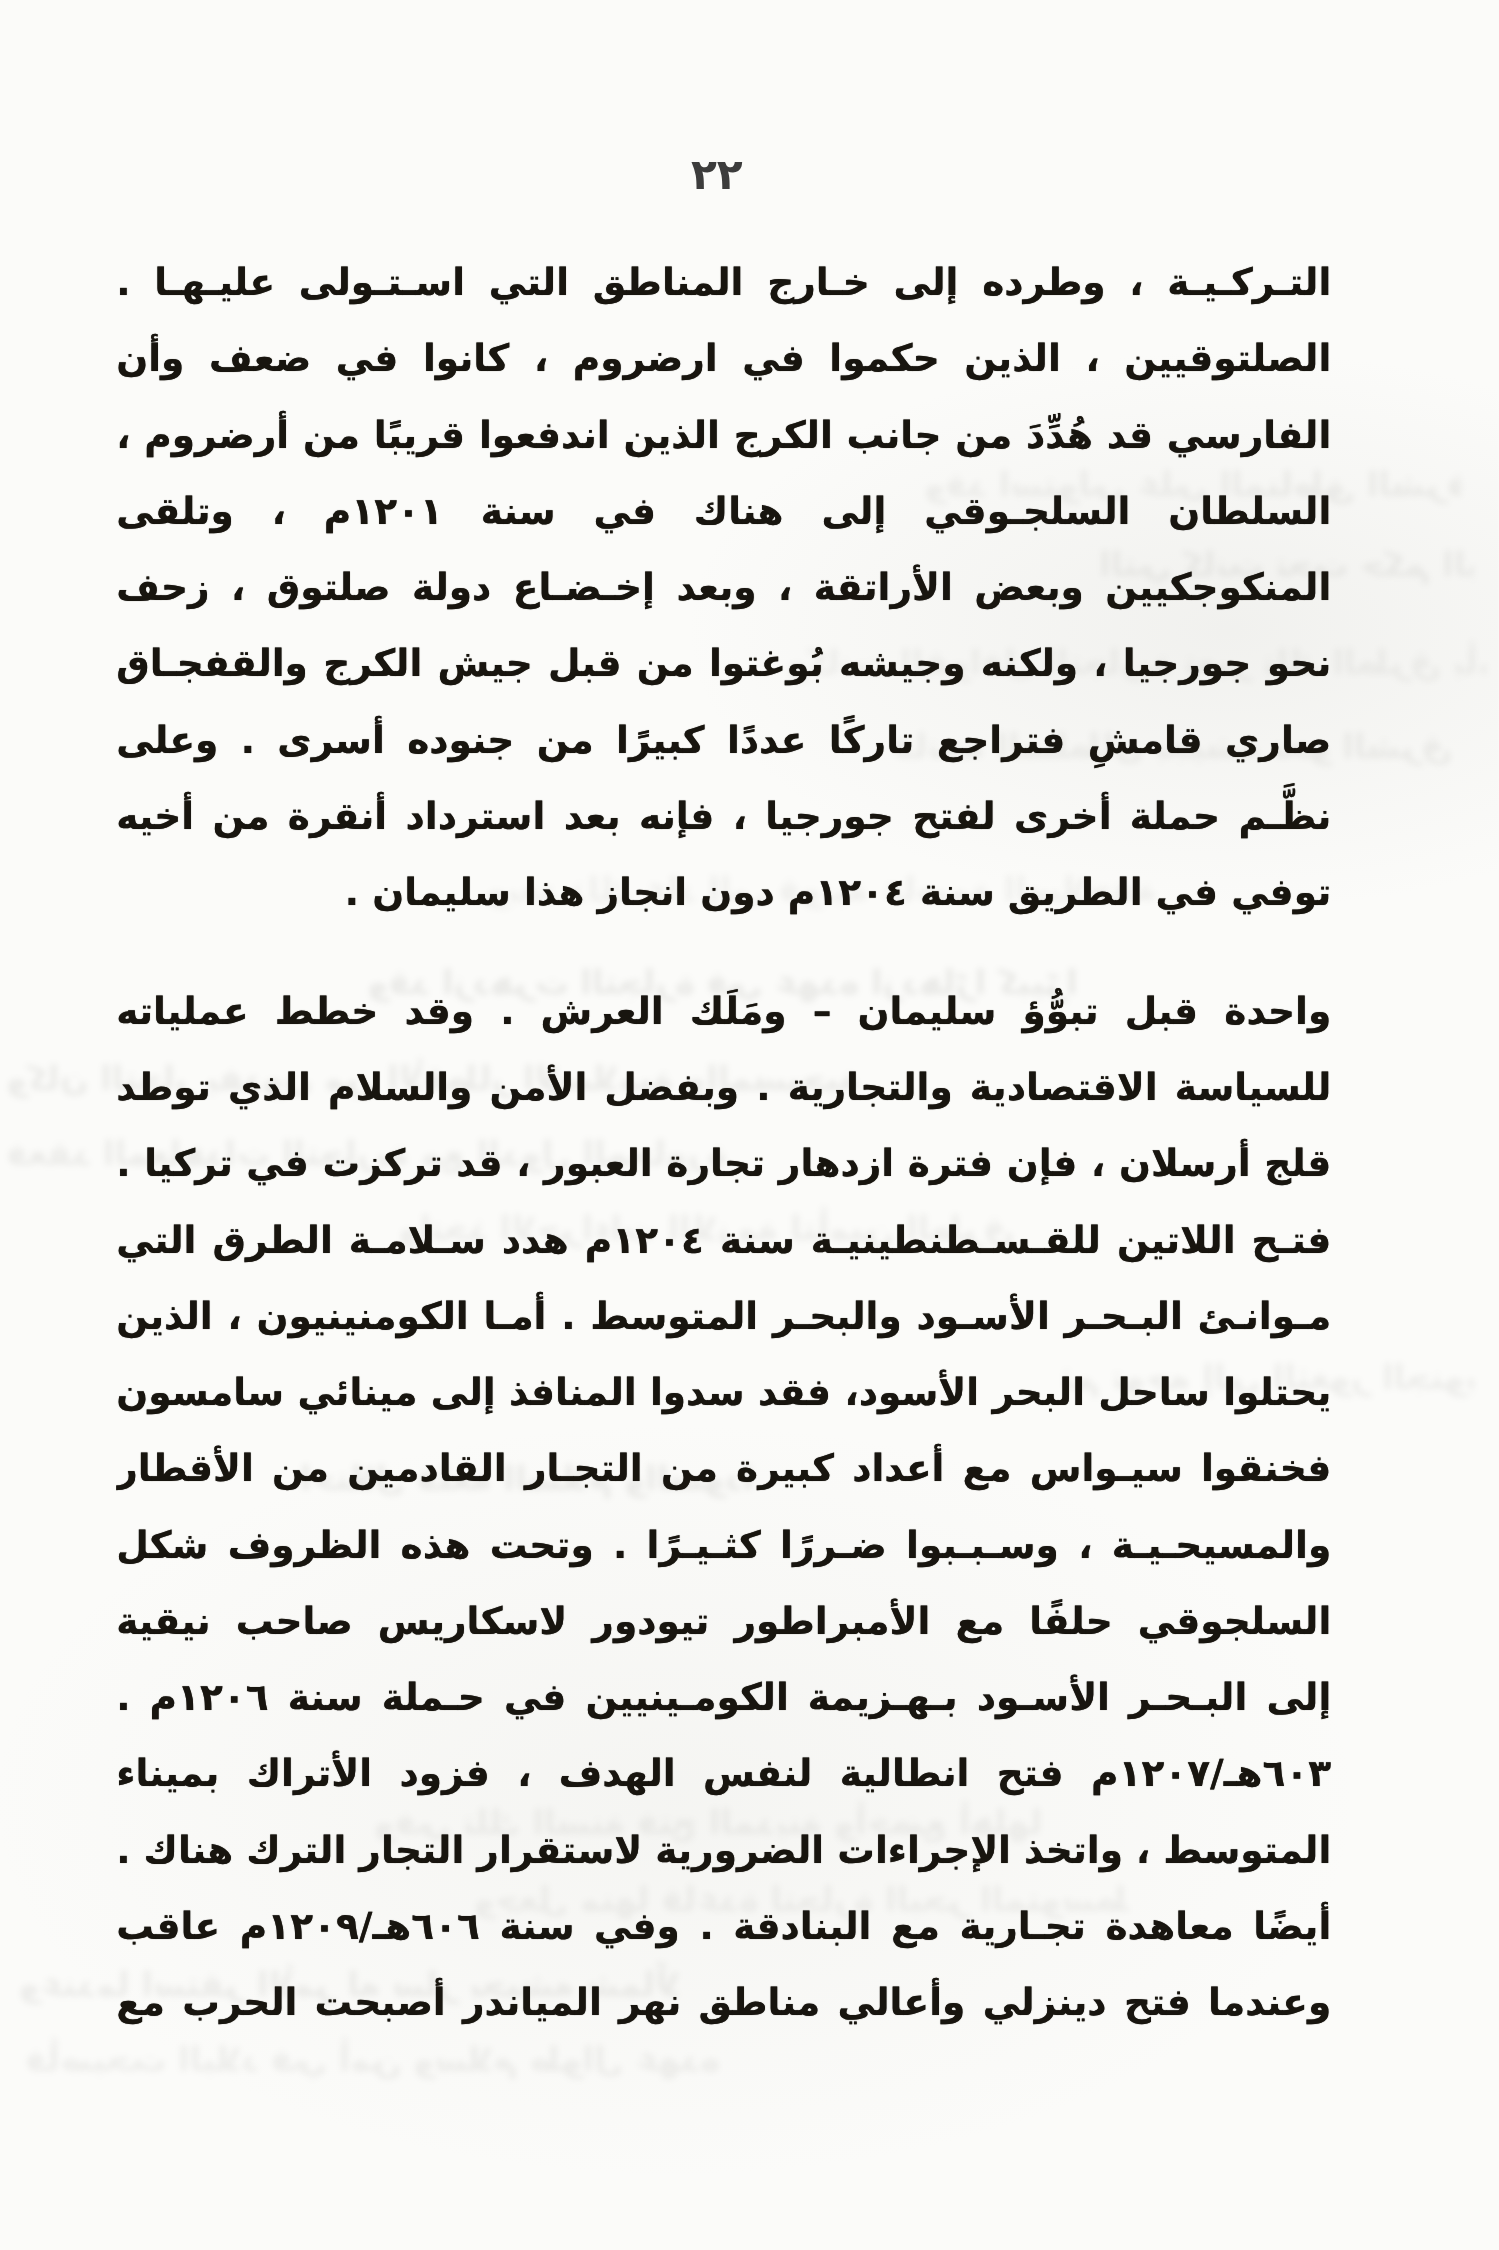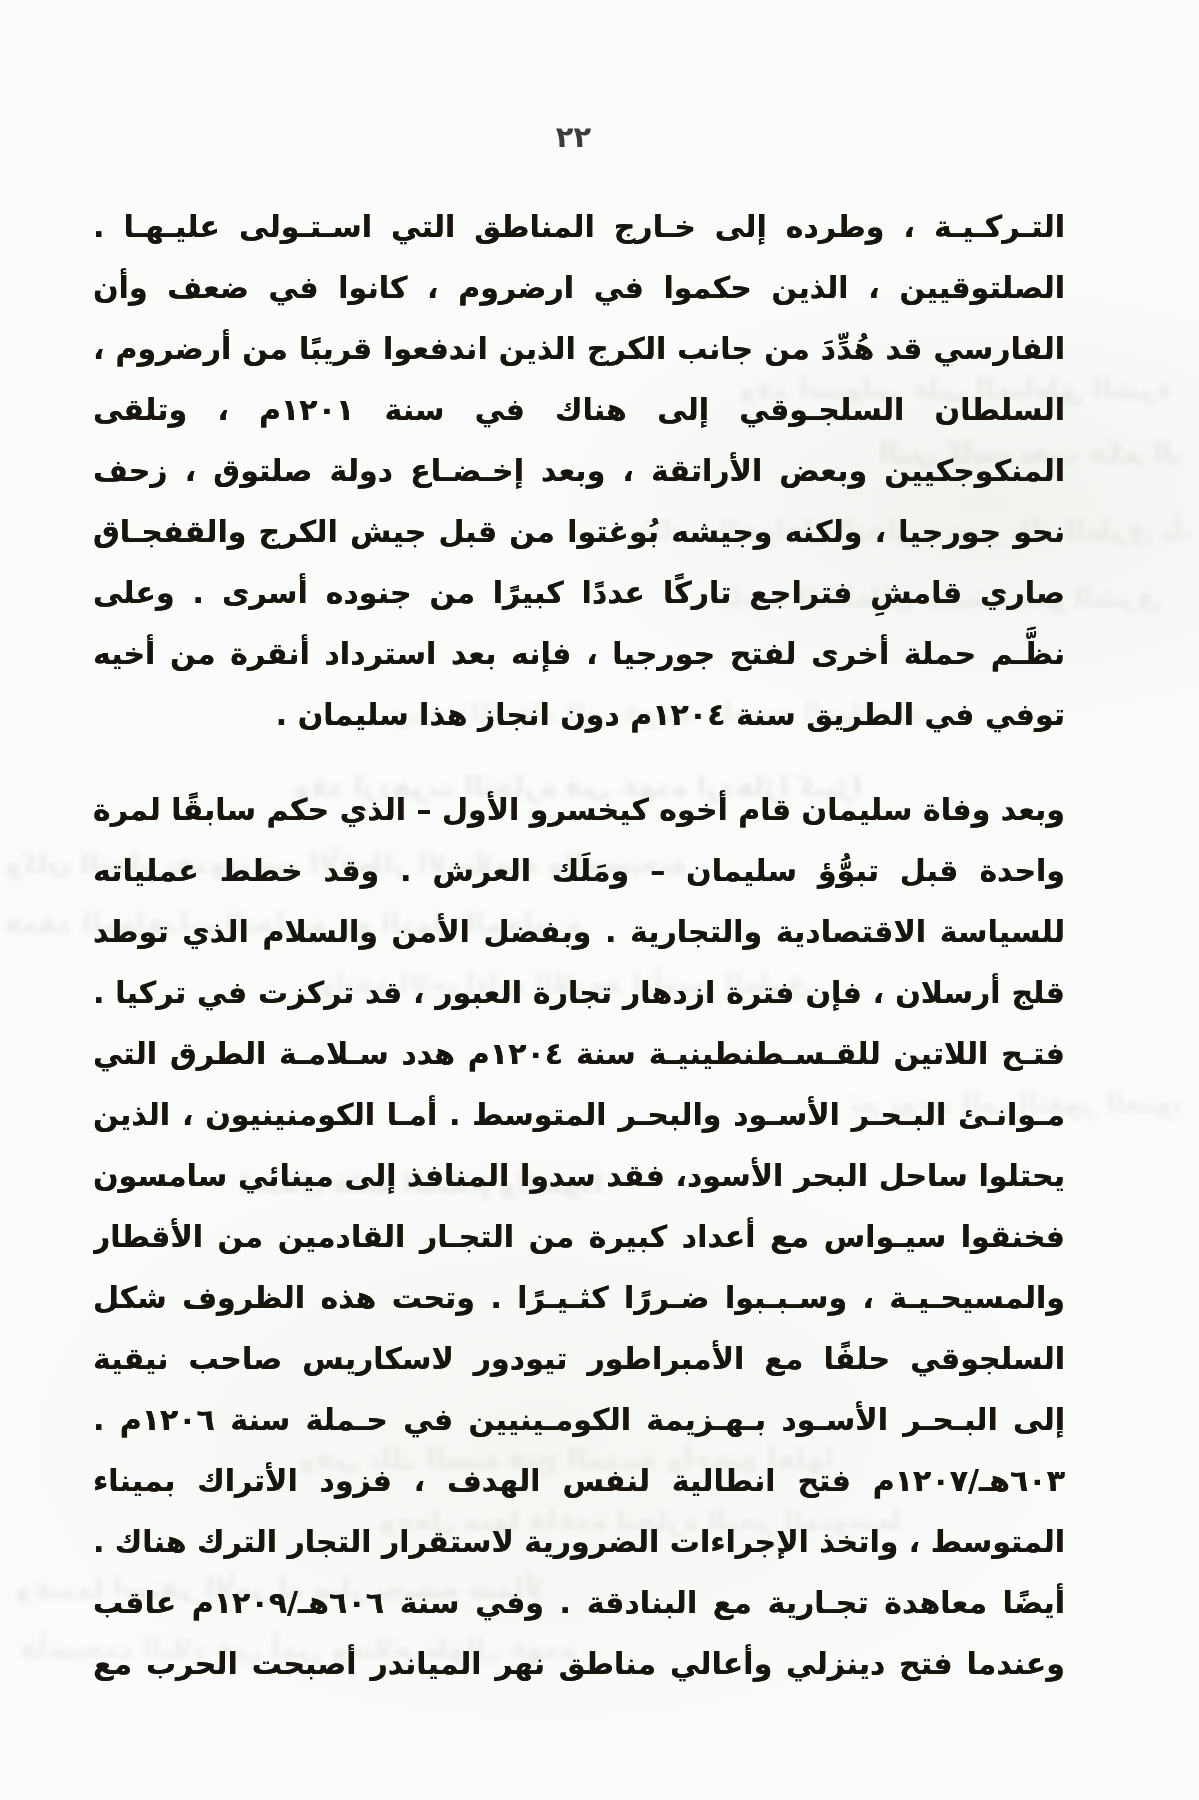--- a/index.html
+++ b/index.html
@@ -13,21 +13,21 @@
     background:
       radial-gradient(ellipse 620px 320px at 82% 28%, rgba(205,205,200,.22), transparent 70%),
       radial-gradient(ellipse 760px 420px at 45% 80%, rgba(212,212,206,.16), transparent 72%),
       #fbfbf9;
   }
   .pagenum-wrap{
     position:absolute;top:120px;left:0;width:1199px;
     text-align:center;transform:translateX(-26px);
   }
   .pagenum{
-    font-size:29px;font-weight:bold;color:#3c3c3c;letter-spacing:5px;
+    font-size:34px;font-weight:bold;color:#3c3c3c;letter-spacing:5px;
   }
   .text-block{
     position:absolute;top:196px;right:134px;width:972px;
     direction:rtl;unicode-bidi:embed;
     color:#18150f;font-size:30px;font-weight:bold;
   }
   .ln{
     height:61px;line-height:61px;overflow:hidden;
     text-align:justify;text-align-last:justify;
     text-shadow:0 0 0.6px rgba(22,19,14,.85);
@@ -76,21 +76,20 @@
       <div class="ln">الفارسي قد هُدِّدَ من جانب الكرج الذين اندفعوا قريبًا من أرضروم ، زحف</div>
       <div class="ln">السلطان السلجـوقي إلى هناك في سنة ١٢٠١م ، وتلقى المســاعــدة من</div>
       <div class="ln">المنكوجكيين وبعض الأراتقة ، وبعد إخـضـاع دولة صلتوق ، زحف على عجل</div>
       <div class="ln">نحو جورجيا ، ولكنه وجيشه بُوغتوا من قبل جيش الكرج والقفجـاق قرب</div>
       <div class="ln">صاري قامشِ فتراجع تاركًا عددًا كبيرًا من جنوده أسرى . وعلى الرغم من أنه</div>
       <div class="ln">نظَّـم حملة أخرى لفتح جورجيا ، فإنه بعد استرداد أنقرة من أخيه مسعود ،</div>
       <div class="ln end">توفي في الطريق سنة ١٢٠٤م دون انجاز هذا سليمان .</div>
     </div>
 
     <div class="para para2">
-      <div class="ln">وبعد وفاة سليمان قام أخوه كيخسرو الأول – الذي حكم سابقًا لمرة</div>
       <div class="ln">واحدة قبل تبوُّؤ سليمان – ومَلَك العرش . وقد خطط عملياته العسكرية وفقًا</div>
       <div class="ln">للسياسة الاقتصادية والتجارية . وبفضل الأمن والسلام الذي توطد خلال عهد</div>
       <div class="ln">قلج أرسلان ، فإن فترة ازدهار تجارة العبور ، قد تركزت في تركيا . بيد أن</div>
       <div class="ln">فتـح اللاتين للقـسـطنطينيـة سنة ١٢٠٤م هدد سـلامـة الطرق التي تربط بين</div>
       <div class="ln">مـوانـئ البـحـر الأسـود والبحـر المتوسط . أمـا الكومنينيون ، الذين تاقوا أن</div>
       <div class="ln">يحتلوا ساحل البحر الأسود، فقد سدوا المنافذ إلى مينائي سامسون وسينوب ،</div>
       <div class="ln">فخنقوا سيـواس مع أعداد كبيرة من التجـار القادمين من الأقطار الإسلامية</div>
       <div class="ln">والمسيحـيـة ، وسـبـبوا ضـررًا كثـيـرًا . وتحت هذه الظروف شكل السلطان</div>
       <div class="ln">السلجوقي حلفًا مع الأمبراطور تيودور لاسكاريس صاحب نيقية وفتح منفذًا</div>
       <div class="ln">إلى البـحـر الأسـود بـهـزيمة الكومـينيين في حـملة سنة ١٢٠٦م . وفي سنة</div>

